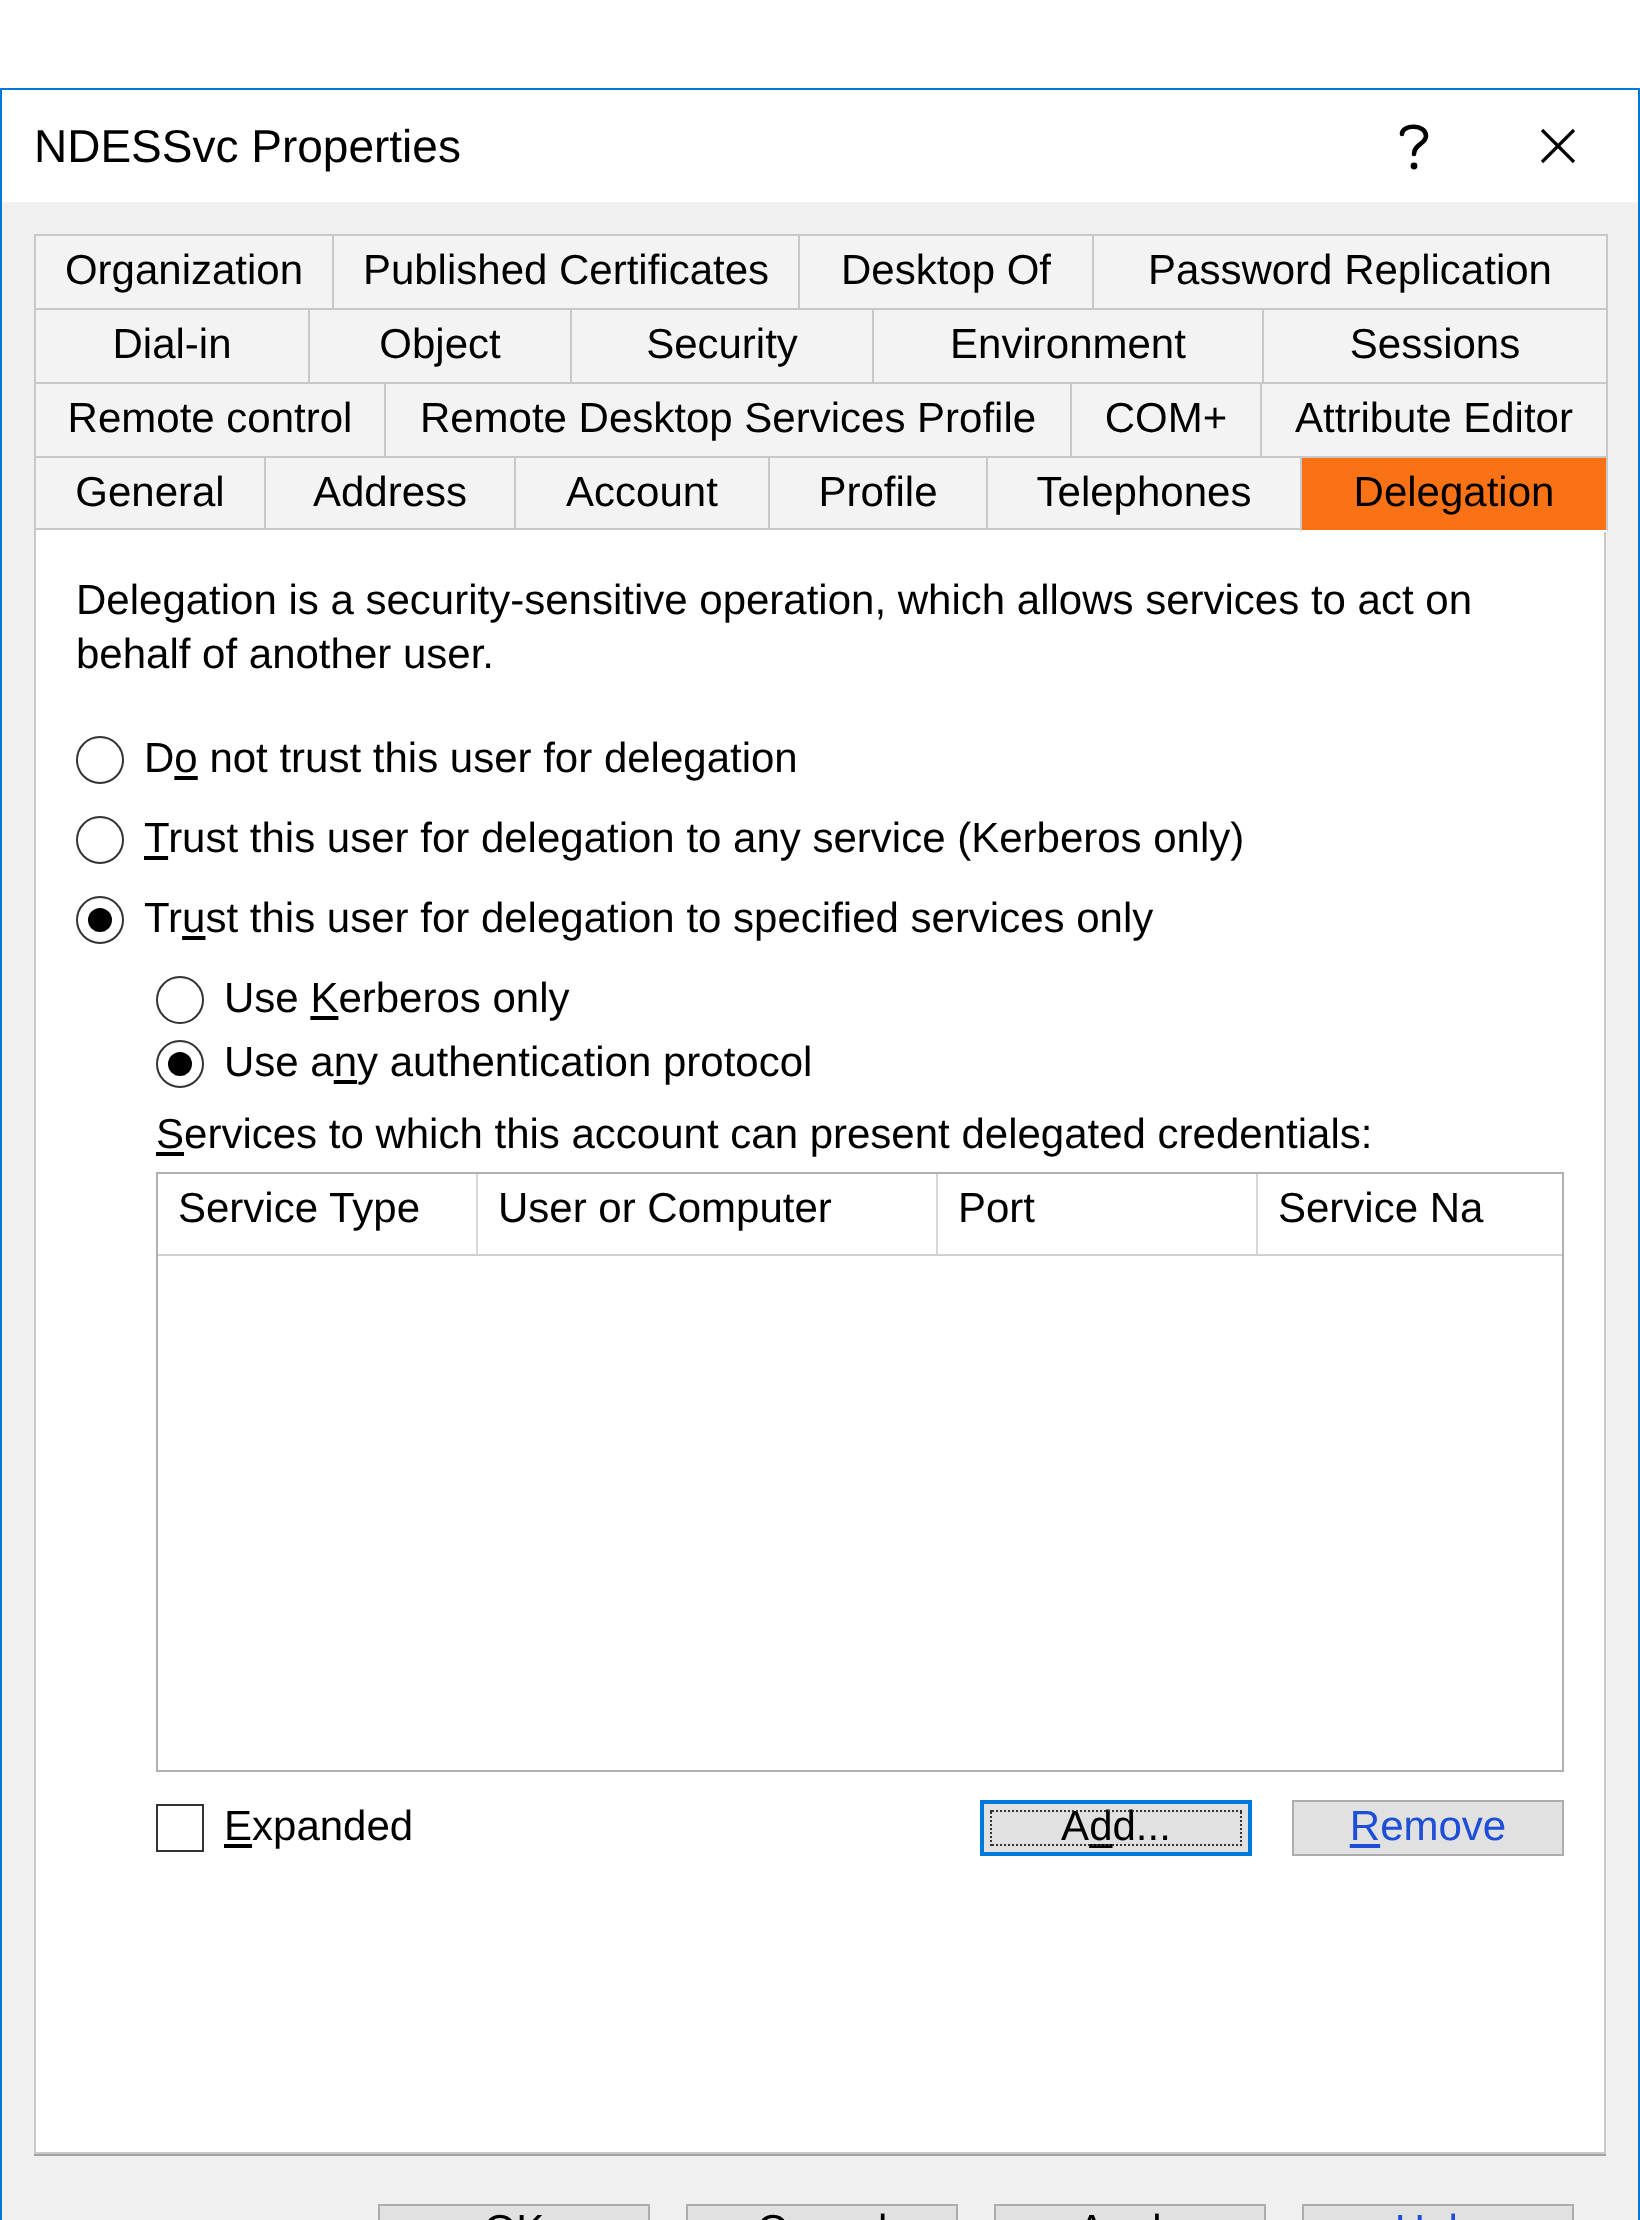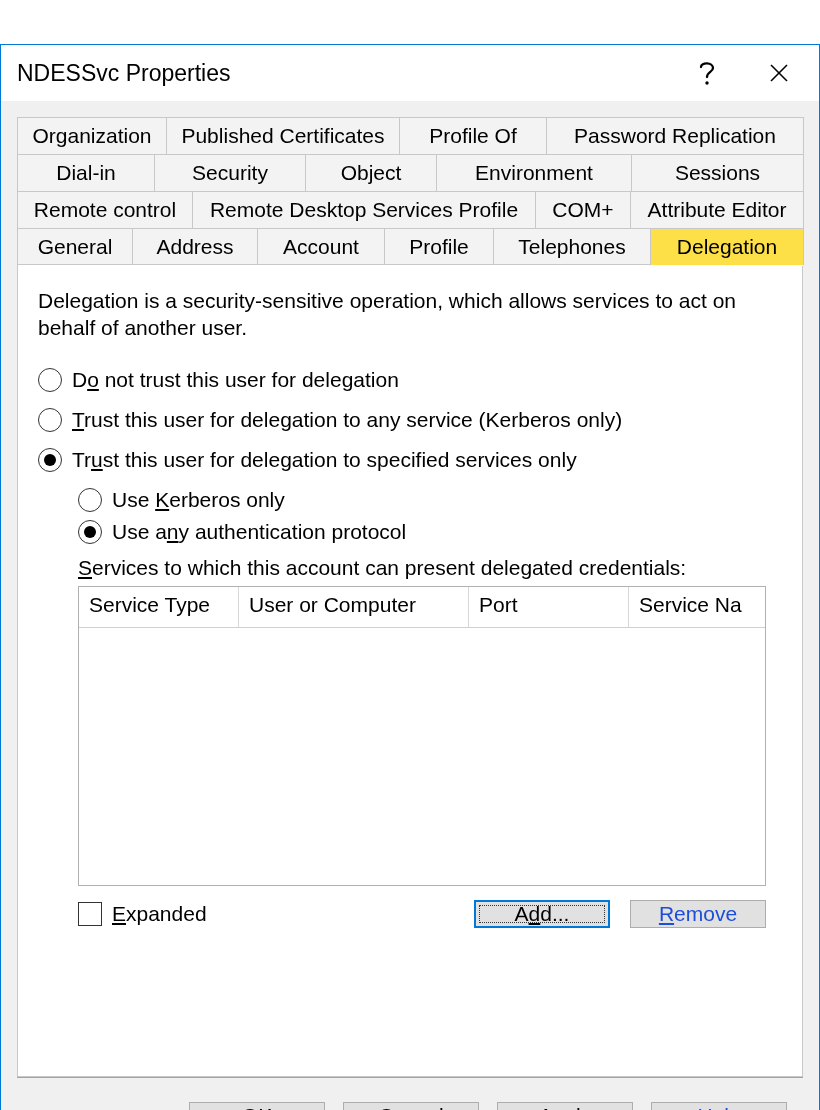--- a/index.html
+++ b/index.html
@@ -72,34 +72,34 @@
     background: #f3f3f3;
     display: flex;
     align-items: center;
     justify-content: center;
     font-size: 21px;
     padding: 0 6px;
     margin-right: -1px;
     margin-bottom: -1px;
   }
   .tab.active {
-    background: #fde047;
+    background: #f97316;
     border-bottom: 1px solid #ffffff;
     position: relative;
     z-index: 2;
   }
 
   
   .tabbody {
     flex: 1 1 auto;
     background: #ffffff;
     border: 1px solid #c8c8c8;
     border-top: 1px solid #c8c8c8;
     margin-top: -1px;
-    padding: 22px 36px 20px 20px;
+    padding: 22px 20px 20px 20px;
     box-sizing: border-box;
     display: flex;
     flex-direction: column;
   }
   .desc {
     font-size: 21px;
     line-height: 1.3;
     margin-bottom: 18px;
   }
 
@@ -229,27 +229,27 @@
       </svg>
     </div>
   </div>
 
   <div class="client">
 
     <div class="tabrows">
       <div class="tabrow">
         <div class="tab" style="flex:0 0 150px">Organization</div>
         <div class="tab" style="flex:0 0 234px">Published Certificates</div>
-        <div class="tab" style="flex:0 0 148px">Profile Of</div>
+        <div class="tab" style="flex:0 0 148px">Desktop Of</div>
         <div class="tab" style="flex:1 1 auto">Password Replication</div>
       </div>
       <div class="tabrow">
         <div class="tab" style="flex:0 0 138px">Dial-in</div>
+        <div class="tab" style="flex:0 0 132px">Object</div>
         <div class="tab" style="flex:0 0 152px">Security</div>
-        <div class="tab" style="flex:0 0 132px">Object</div>
         <div class="tab" style="flex:0 0 196px">Environment</div>
         <div class="tab" style="flex:1 1 auto">Sessions</div>
       </div>
       <div class="tabrow">
         <div class="tab" style="flex:0 0 176px">Remote control</div>
         <div class="tab" style="flex:0 0 344px">Remote Desktop Services Profile</div>
         <div class="tab" style="flex:0 0 96px">COM+</div>
         <div class="tab" style="flex:1 1 auto">Attribute Editor</div>
       </div>
       <div class="tabrow">

